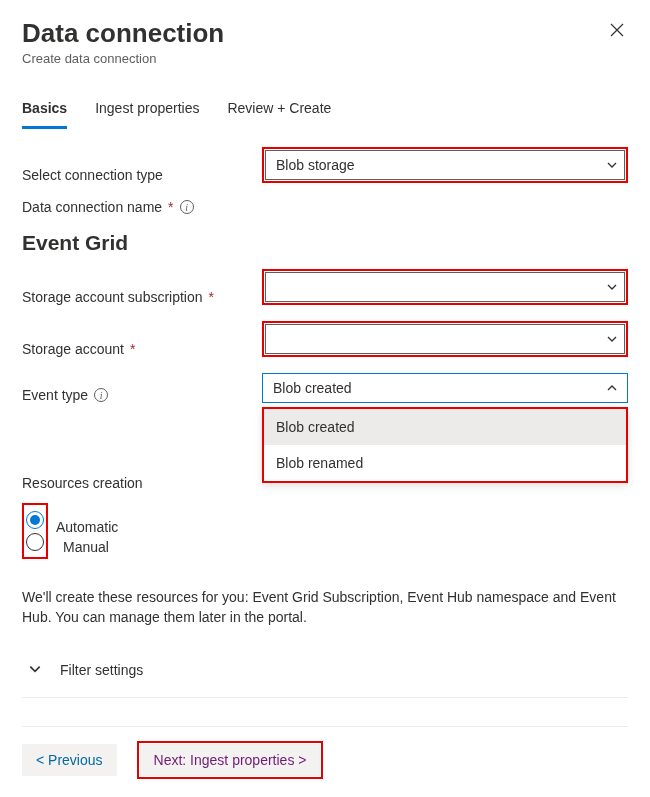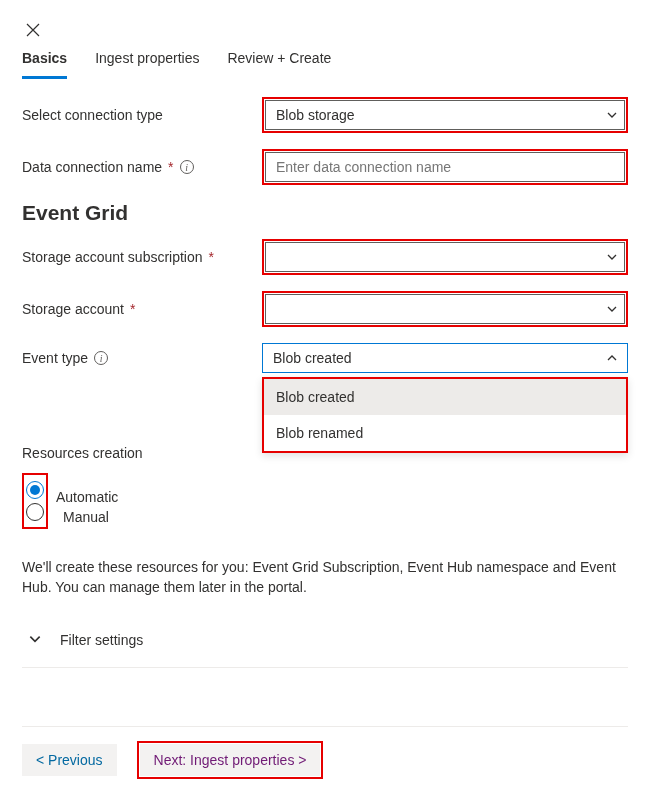--- a/index.html
+++ b/index.html
@@ -16,21 +16,21 @@
   }
   .header-row { display: flex; justify-content: space-between; align-items: flex-start; }
   h1 { font-size: 26px; font-weight: 600; margin: 0 0 2px 0; }
   .subtitle { font-size: 13px; color: #605e5c; margin: 0 0 28px 0; }
   .close-x { font-size: 18px; color: #323130; cursor: pointer; line-height: 1; padding: 4px; }
 
   .tabs { display: flex; gap: 28px; border-bottom: none; margin-bottom: 18px; }
   .tab { font-size: 14px; padding: 6px 0 10px 0; border-bottom: 3px solid transparent; color: #323130; cursor: pointer; }
   .tab.active { border-bottom-color: #0078d4; font-weight: 600; }
 
-  .form-row { display: flex; align-items: center; margin-bottom: 16px; gap: 10px; }
+  .form-row { display: flex; align-items: flex-end; margin-bottom: 16px; gap: 10px; }
   .label-col { width: 230px; flex-shrink: 0; font-size: 14px; color: #323130; display:flex; align-items:center; gap:6px;}
   .req { color: #a4262c; }
   .info-icon { display:inline-flex; width:14px; height:14px; border:1px solid #605e5c; border-radius:50%; font-size:10px; align-items:center; justify-content:center; color:#605e5c; font-style: italic; font-family: Georgia, serif; }
 
   .input-col { flex: 1; position: relative; border-radius: 16px; }
   .hl { border: 2px solid #e60000; padding: 1px; }
   .select-box, .text-input {
     width: 100%; height: 30px; border: 1px solid #605e5c; background: #fff;
     padding: 0 30px 0 10px; font-size: 14px; display:flex; align-items:center;
     color: #323130;
@@ -73,20 +73,24 @@
   .btn { font-size: 14px; padding: 8px 14px; border: none; background: #f3f2f1; color: #0369a1; cursor: default; }
   .btn-next-hl { border: 2px solid #e60000; padding: 1px; display:inline-block; }
   .btn.next { background: #f3f2f1; color: #701a75; }
 
   .chev-down { width:12px; height:12px; }
 </style>
 </head>
 <body>
 
 <div class="header-row">
+  <div>
+    <h1>Data connection</h1>
+    <div class="subtitle">Create data connection</div>
+  </div>
   <div class="close-x">
     <svg width="14" height="14" viewBox="0 0 14 14">
         <path d="M1 1 L13 13 M13 1 L1 13" stroke="#323130" stroke-width="1.2"></path>
       </svg>
   </div>
 </div>
 
 <div class="tabs">
   <div class="tab active">Basics</div>
   <div class="tab">Ingest properties</div>
@@ -107,25 +111,20 @@
         </svg>
     </span>
   </div>
 </div>
 
 <div class="form-row">
   <div class="label-col">
     <span>Data connection name</span>
     <span class="req">*</span>
     <span class="info-icon">i</span>
-  </div>
-  <div class="input-col">
-    <div class="hl">
-      <input class="text-input" type="text" placeholder="Enter data connection name" style="">
-    </div>
   </div>
 </div>
 
 <div class="section-head">Event Grid</div>
 
 <div class="form-row">
   <div class="label-col">
     <span>Storage account subscription</span>
     <span class="req">*</span>
   </div>

